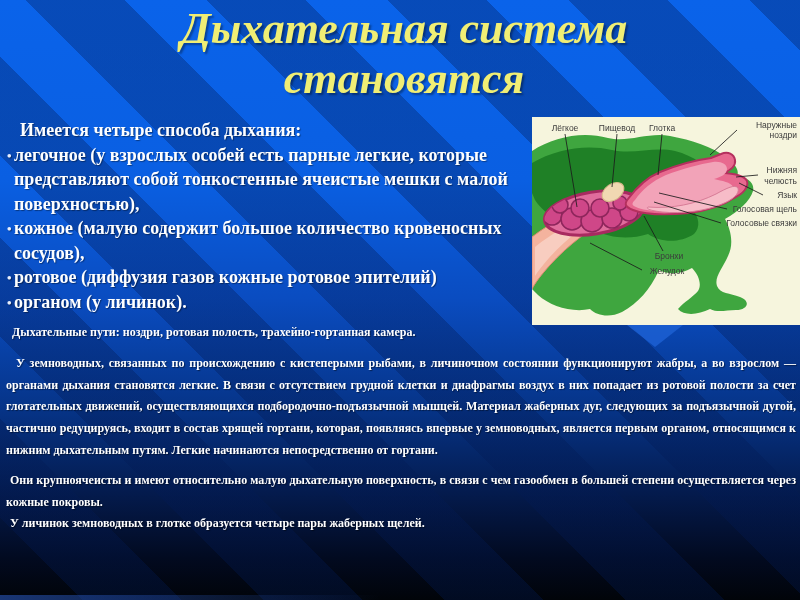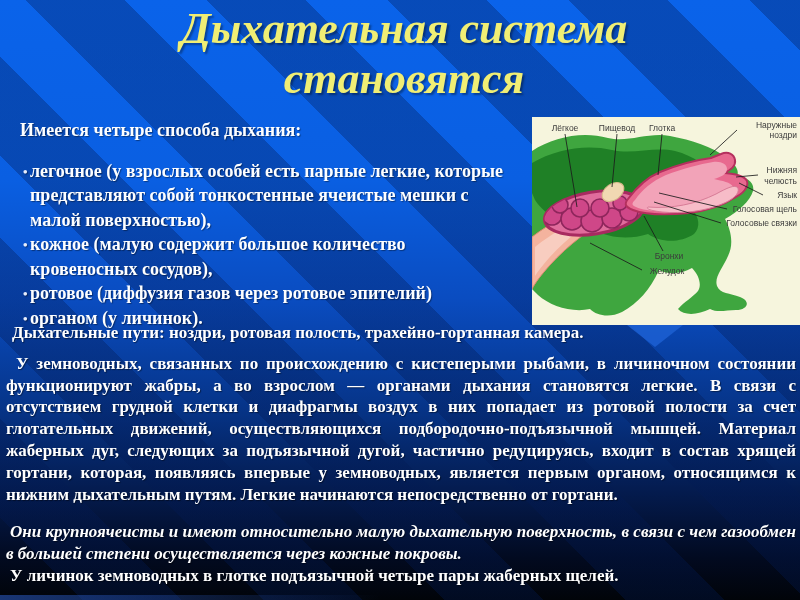--- a/index.html
+++ b/index.html
@@ -19,34 +19,34 @@
     color:#f0ee74;font-style:italic;font-weight:bold;
     font-size:44px;line-height:50px;
     text-shadow:2px 2px 2px rgba(0,0,0,.35);
   }
   .bullets-block{
     position:absolute;left:7px;top:118px;width:520px;
     color:#fdfeff;font-weight:bold;font-size:18px;line-height:24.5px;
     text-shadow:1px 1px 1px rgba(0,0,0,.4);
   }
   .bullets-block p.intro{margin:0;padding-left:13px;}
-  .bullets-block ul{margin:16px;padding:0;list-style:none;}
+  .bullets-block ul{margin:0;padding:0;list-style:none;}
   .bullets-block li{position:relative;padding-left:7px;margin:0;}
   .bullets-block li::before{
     content:"\2022";position:absolute;left:0;top:1px;font-size:13px;color:#e8eefc;
   }
   .paragraphs{
     position:absolute;left:6px;top:322px;width:790px;
-    color:#ffffff;font-weight:bold;font-size:17px;line-height:21.8px;
+    color:#ffffff;font-weight:bold;font-size:12px;line-height:21.8px;
     text-align:justify;text-shadow:1px 1px 1px rgba(0,0,0,.45);
   }
   .paragraphs p{margin:0;}
   .paragraphs p.p1{text-indent:6px;}
   .paragraphs p.p2{text-indent:10px;margin-top:9px;}
-  .paragraphs p.p3{text-indent:4px;margin-top:16px;font-style:italic;}
+  .paragraphs p.p3{text-indent:4px;margin-top:8px;}
   .paragraphs p.p4{text-indent:4px;}
   figure.diagram{
     position:absolute;left:532px;top:117px;width:268px;height:270px;margin:0;
   }
   figure.diagram svg{display:block;width:268px;height:208px;}
   .diagram-label{
     font-family:"Liberation Sans",sans-serif;font-size:8.5px;fill:#3c3c3c;
   }
   .pointer{stroke:#1c1c1c;stroke-width:1;opacity:.85;}
   .bg-chevron{
@@ -67,30 +67,30 @@
   <div class="title">
     <div>Дыхательная система</div>
     <div>становятся</div>
   </div>
 
   <div class="bullets-block">
     <p class="intro">Имеется четыре способа дыхания:</p>
     <ul>
       <li>легочное (у взрослых особей есть парные легкие, которые представляют собой тонкостенные ячеистые мешки с малой поверхностью),</li>
       <li>кожное (малую содержит большое количество кровеносных сосудов),</li>
-      <li>ротовое (диффузия газов через ротовое эпителий)</li>
+      <li>ротовое (диффузия газов кожные ротовое эпителий)</li>
       <li>органом (у личинок).</li>
     </ul>
   </div>
 
   <div class="paragraphs">
     <p class="p1">Дыхательные пути: ноздри, ротовая полость, трахейно-гортанная камера.</p>
     <p class="p2">У земноводных, связанных по происхождению с кистеперыми рыбами, в личиночном состоянии функционируют жабры, а во взрослом — органами дыхания становятся легкие. В связи с отсутствием грудной клетки и диафрагмы воздух в них попадает из ротовой полости за счет глотательных движений, осуществляющихся подбородочно-подъязычной мышцей. Материал жаберных дуг, следующих за подъязычной дугой, частично редуцируясь, входит в состав хрящей гортани, которая, появляясь впервые у земноводных, является первым органом, относящимся к нижним дыхательным путям. Легкие начинаются непосредственно от гортани.</p>
     <p class="p3">Они крупноячеисты и имеют относительно малую дыхательную поверхность, в связи с чем газообмен в большей степени осуществляется через кожные покровы.</p>
-    <p class="p4">У личинок земноводных в глотке подъязычной четыре пары жаберных щелей.</p>
+    <p class="p4">У личинок земноводных в глотке образуется четыре пары жаберных щелей.</p>
   </div>
 
   <figure class="diagram">
     <svg viewBox="0 0 268 208" xmlns="http://www.w3.org/2000/svg">
       <defs>
         <clipPath id="lungClip">
           <ellipse cx="62" cy="96" rx="50" ry="21" transform="rotate(-9 62 96)"></ellipse>
         </clipPath>
       </defs>
 

